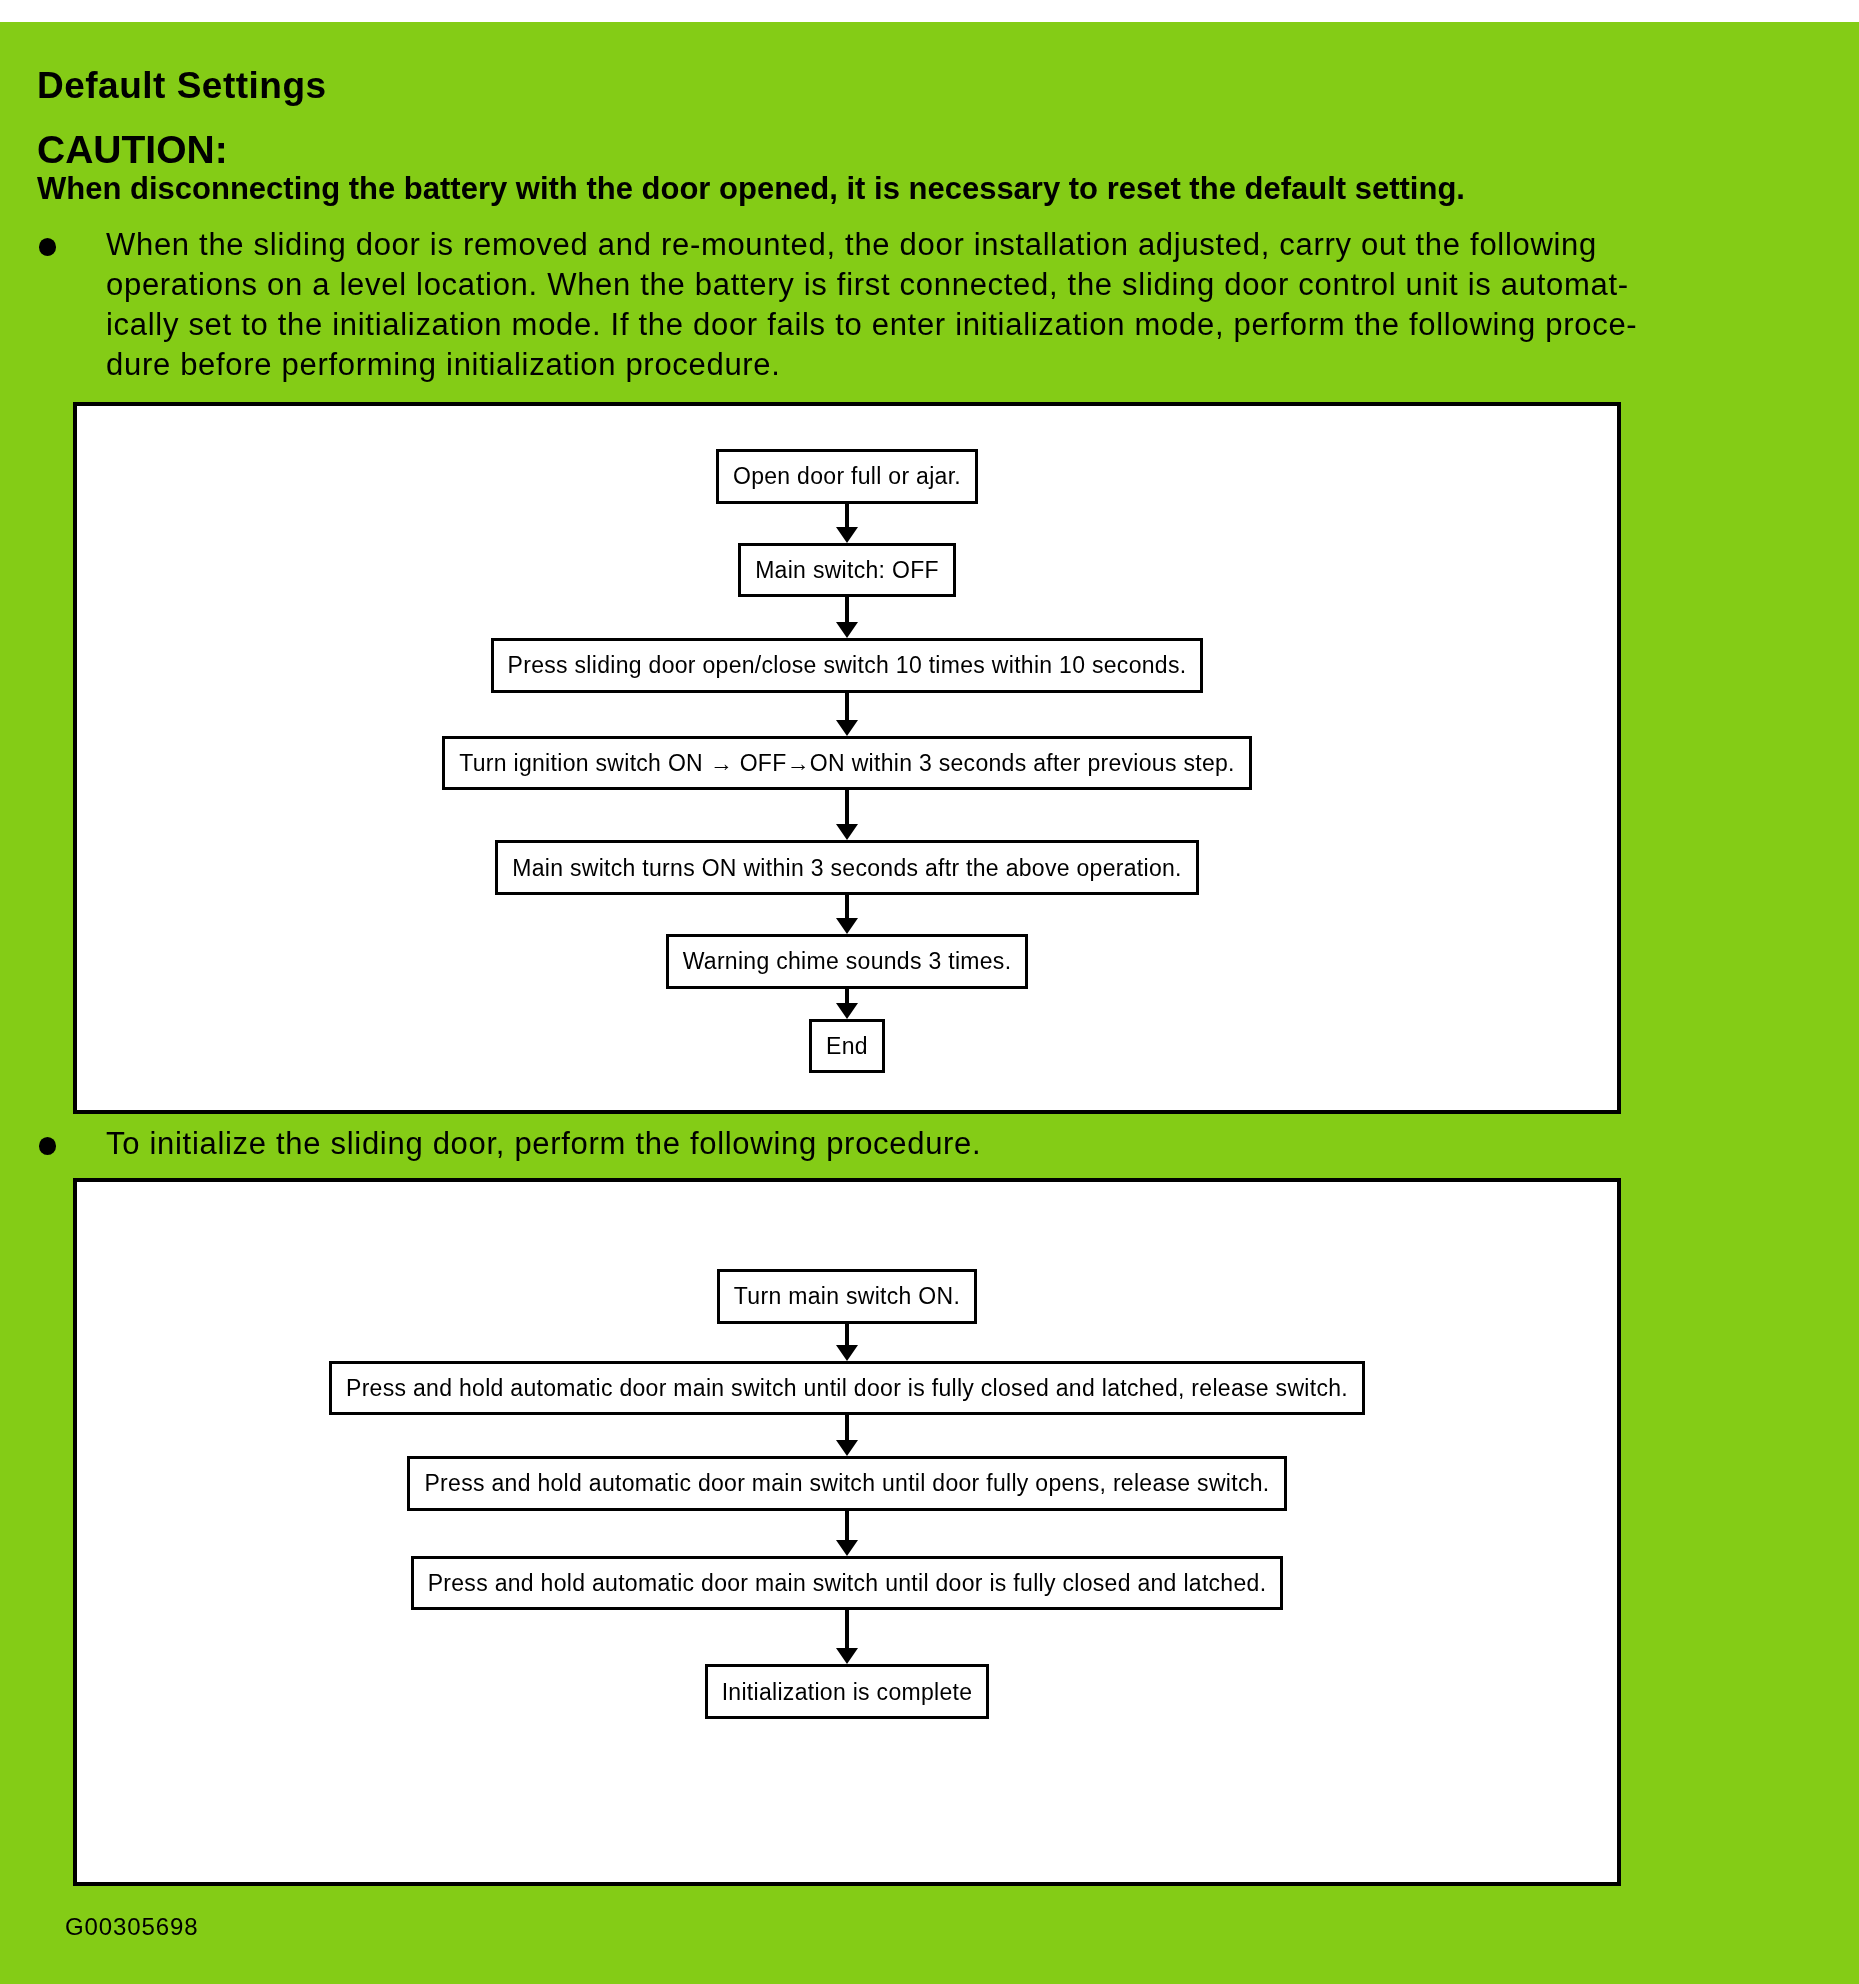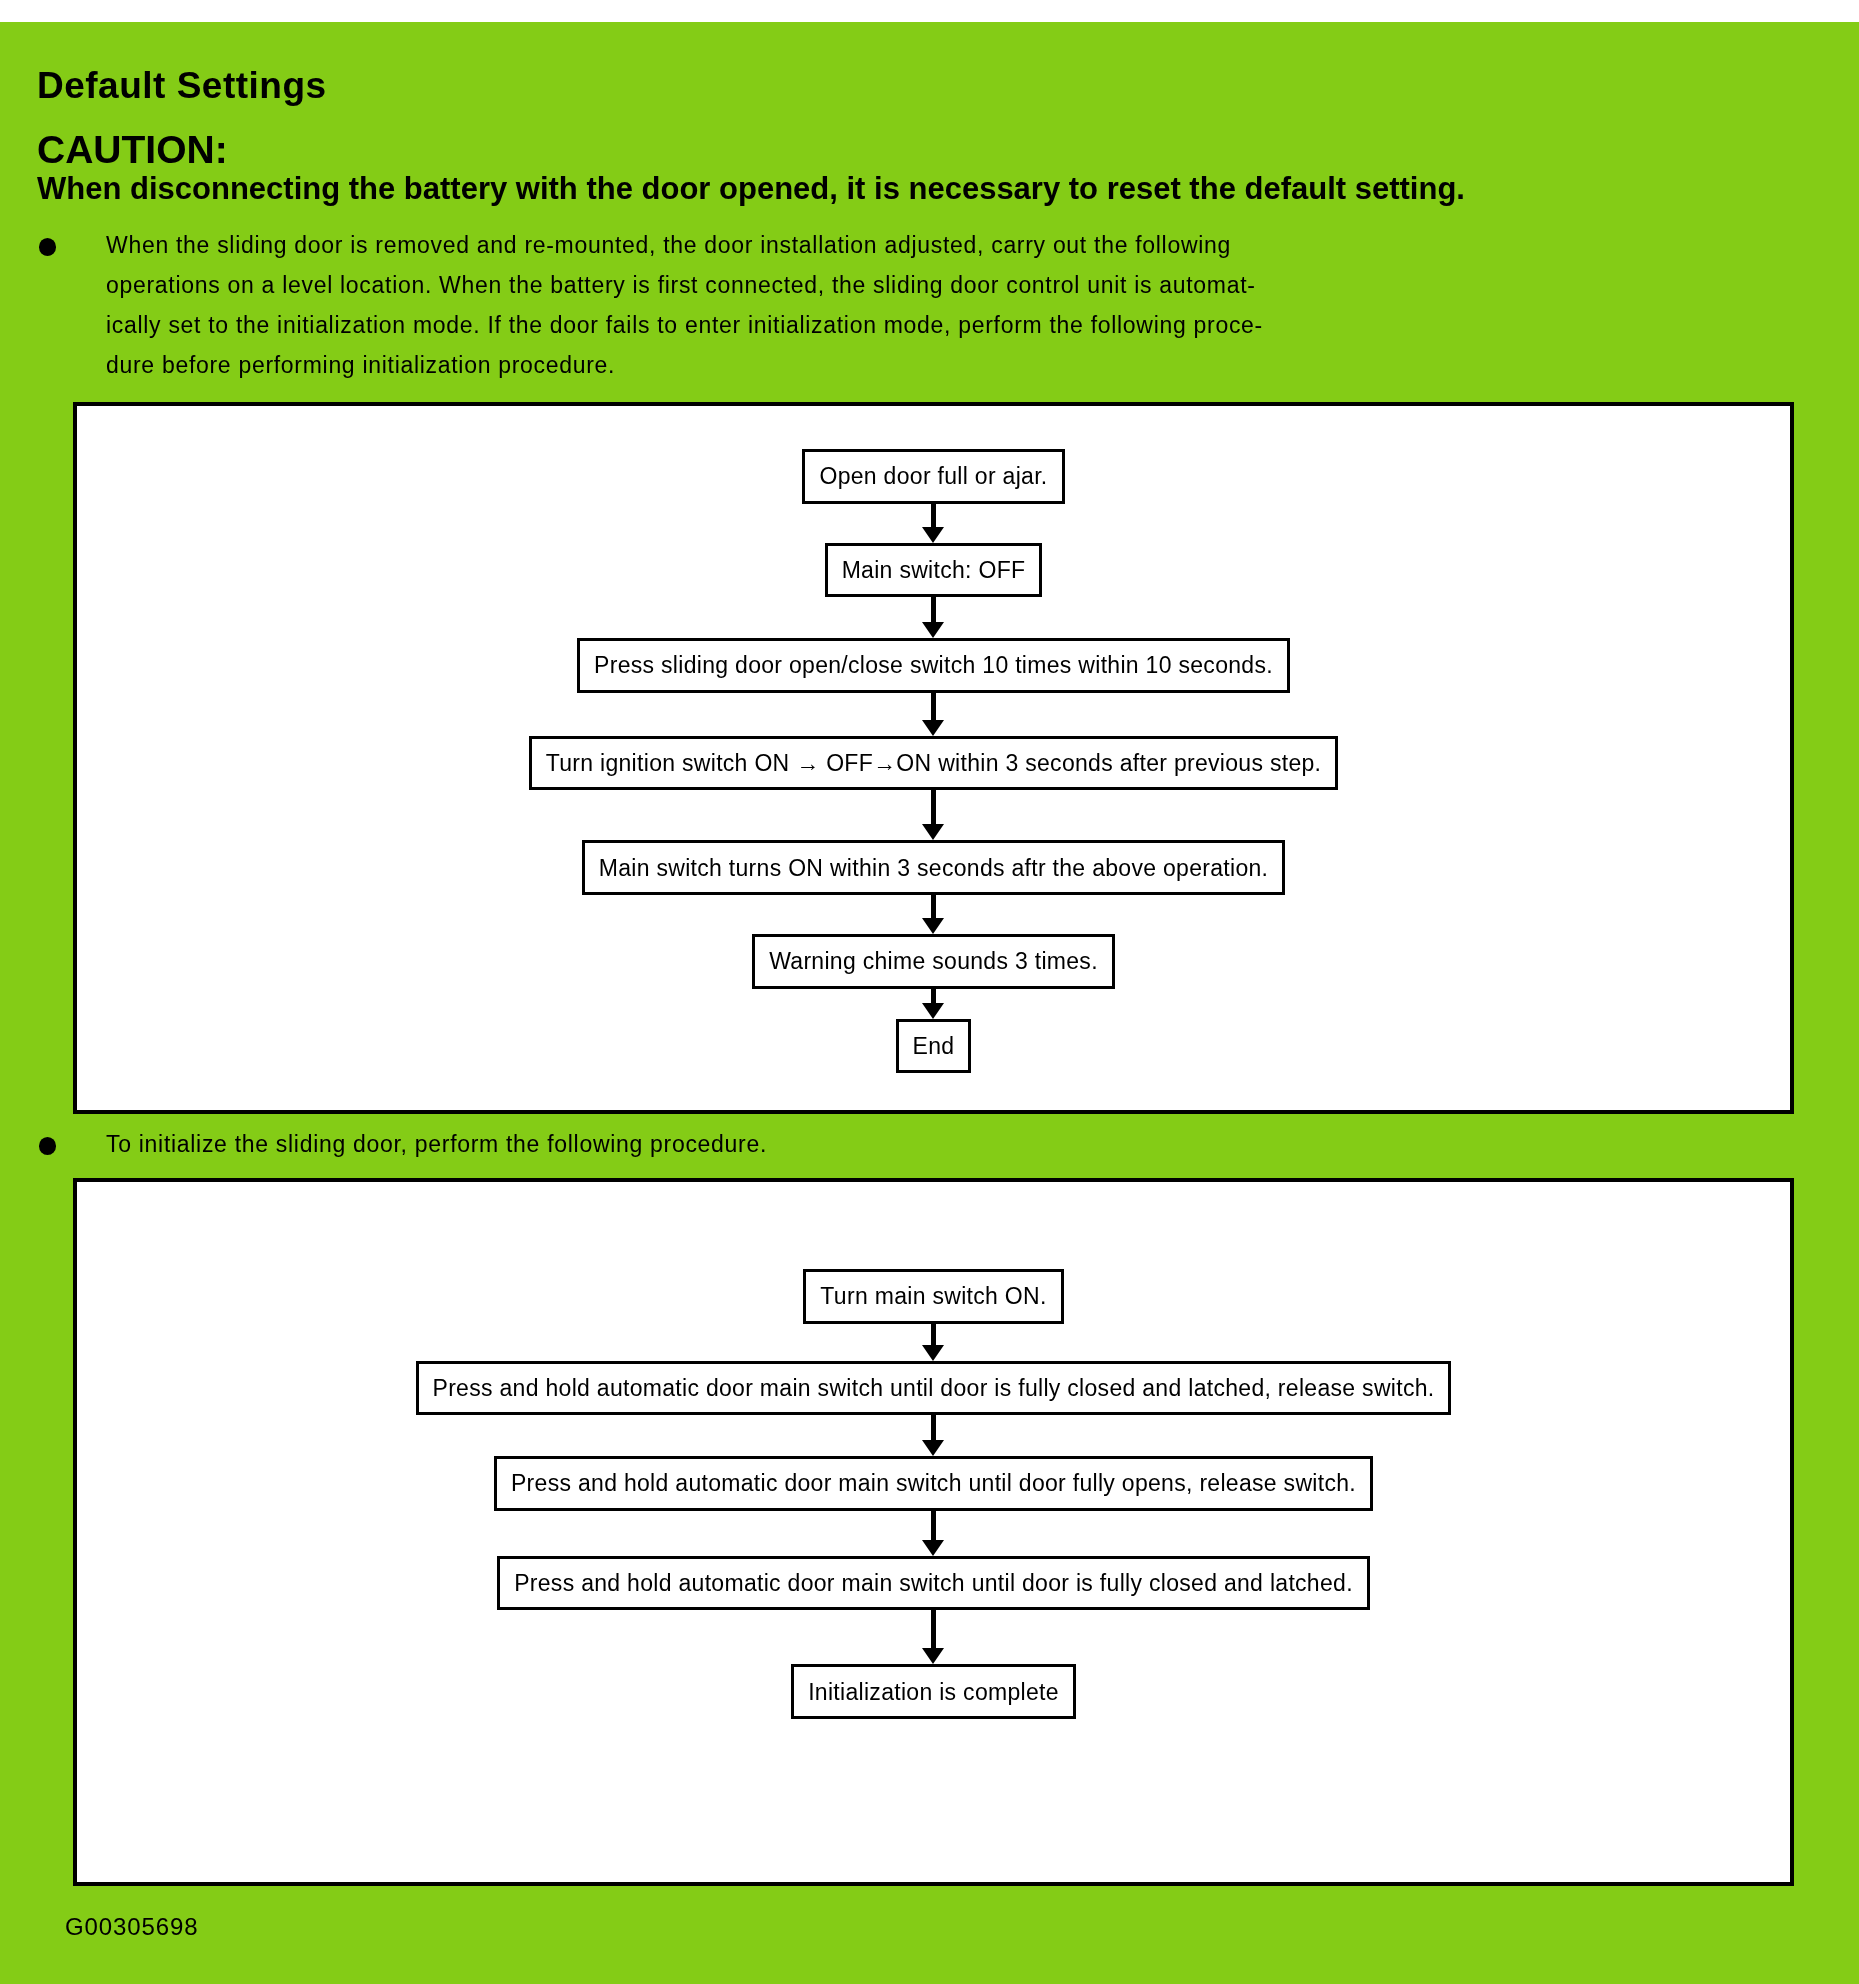--- a/index.html
+++ b/index.html
@@ -44,31 +44,31 @@
   .bullet-item { position: absolute; left: 37px; }
   .bullet-dot {
     position: absolute;
     left: 1.9px; top: 13px;
     width: 17px; height: 17.7px;
     border-radius: 50%;
     background: #000;
   }
   .para { margin-left: 69px; }
   .pline {
-    font-size: 23px;
+    font-size: 31px;
     line-height: 40px;
     letter-spacing: 0.7px;
     white-space: nowrap;
   }
 
   
   .frame {
     position: absolute;
     left: 73px;
-    width: 1721px;
+    width: 1548px;
     border: 4.7px solid #000;
     background: #fff;
     box-sizing: border-box;
   }
   #frame1 { top: 380px;  height: 712px; }
   #frame2 { top: 1156px; height: 708px; }
 
   .flow {
     display: flex;
     flex-direction: column;

